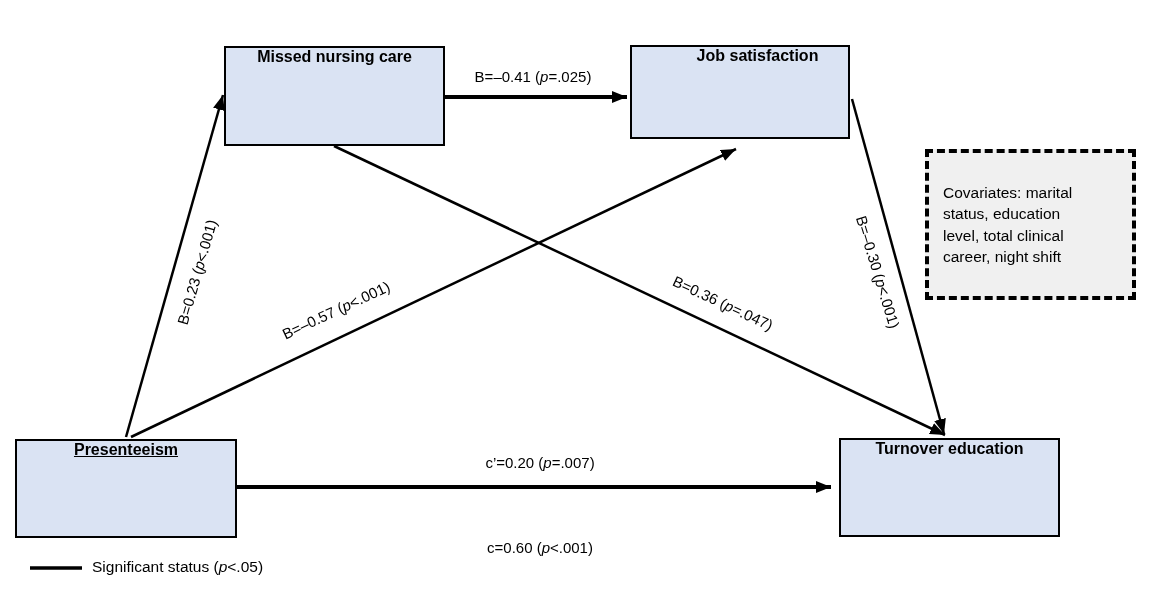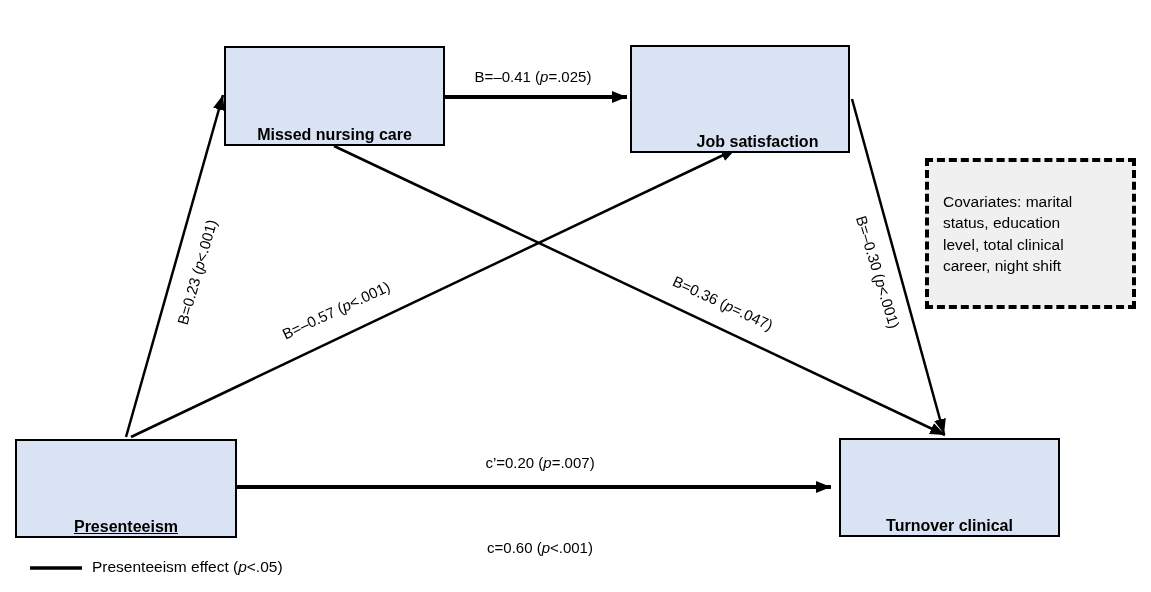--- a/index.html
+++ b/index.html
@@ -17,38 +17,37 @@
     left: 0; top: 0;
     width: 1151px; height: 592px;
   }
   .links line { stroke: var(--line, #000000); }
   .node {
     position: absolute;
     box-sizing: border-box;
     background: var(--node-fill, #dae3f3);
     border: 2px solid var(--node-border, #000000);
     display: flex;
-    align-items: flex-end;
+    align-items: flex-start;
     justify-content: center;
     font-weight: bold;
     font-size: 16px;
     text-align: center;
   }
   .covariates {
     position: absolute;
     left: 925px; top: 149px;
     width: 211px; height: 151px;
     box-sizing: border-box;
     background: var(--covariates-fill, #f0f0f0);
     border: 4px dashed var(--node-border, #000000);
     display: flex;
     align-items: center;
     padding-left: 14px;
     font-size: 15.5px;
-    margin-top: 9px;
   }
   .covariates .cov-text { white-space: pre-line; line-height: 1.38; }
   .plabel {
     position: absolute;
     font-size: 15px;
     white-space: nowrap;
     transform: translate(-50%, -50%);
   }
   .plabel.r-m74 { transform: translate(-50%, -50%) rotate(-74deg); }
   .plabel.r-m25 { transform: translate(-50%, -50%) rotate(-25deg); }
@@ -79,30 +78,30 @@
     <line x1="334" y1="146" x2="945" y2="435" stroke-width="2.5" marker-end="url(#ah)"></line>
     <line x1="852" y1="99" x2="944" y2="434" stroke-width="2.5" marker-end="url(#ah)"></line>
     <line x1="237" y1="487" x2="831" y2="487" stroke-width="4" marker-end="url(#ah)"></line>
     <line x1="30" y1="568" x2="82" y2="568" stroke-width="3.5"></line>
   </svg>
 
   <div class="node" style="left:224px; top:46px; width:221px; height:100px;">
     <span>Missed nursing care</span>
   </div>
 
-  <div class="node" style="left:630px; top:45px; width:220px; height:108px;padding-left:35px;">
+  <div class="node" style="left:630px; top:45px; width:220px; height:94px;padding-left:35px;">
     <span>Job satisfaction</span>
   </div>
 
   <div class="node" style="left:15px; top:439px; width:222px; height:99px;text-decoration:underline;">
     <span>Presenteeism</span>
   </div>
 
   <div class="node" style="left:839px; top:438px; width:221px; height:99px;">
-    <span>Turnover clinical</span>
+    <span>Turnover education</span>
   </div>
 
   <div class="covariates">
     <div class="cov-text">Covariates: marital
 status, education
 level, total clinical
 career, night shift</div>
   </div>
 
   <div class="plabel" style="left:533px; top:76px;"><span>B=–0.41 (</span><i>p</i><span>=.025)</span></div>
@@ -112,15 +111,15 @@
   <div class="plabel r-m25" style="left:336px; top:310px;"><span>B=–0.57 (</span><i>p</i><span>&lt;.001)</span></div>
 
   <div class="plabel r-p25" style="left:723px; top:303px;"><span>B=0.36 (</span><i>p</i><span>=.047)</span></div>
 
   <div class="plabel r-p73" style="left:878px; top:272px;"><span>B=–0.30 (</span><i>p</i><span>&lt;.001)</span></div>
 
   <div class="plabel" style="left:540px; top:462px;"><span>c’=0.20 (</span><i>p</i><span>=.007)</span></div>
 
   <div class="plabel" style="left:540px; top:512px;margin-top:35px;"><span>c=0.60 (</span><i>p</i><span>&lt;.001)</span></div>
 
-  <div class="legend-label"><span>Presenteeism effect (</span><i>p</i><span>&lt;.05)</span></div>
+  <div class="legend-label"><span>Significant status (</span><i>p</i><span>&lt;.05)</span></div>
 
 </div>
 
 </body></html>

